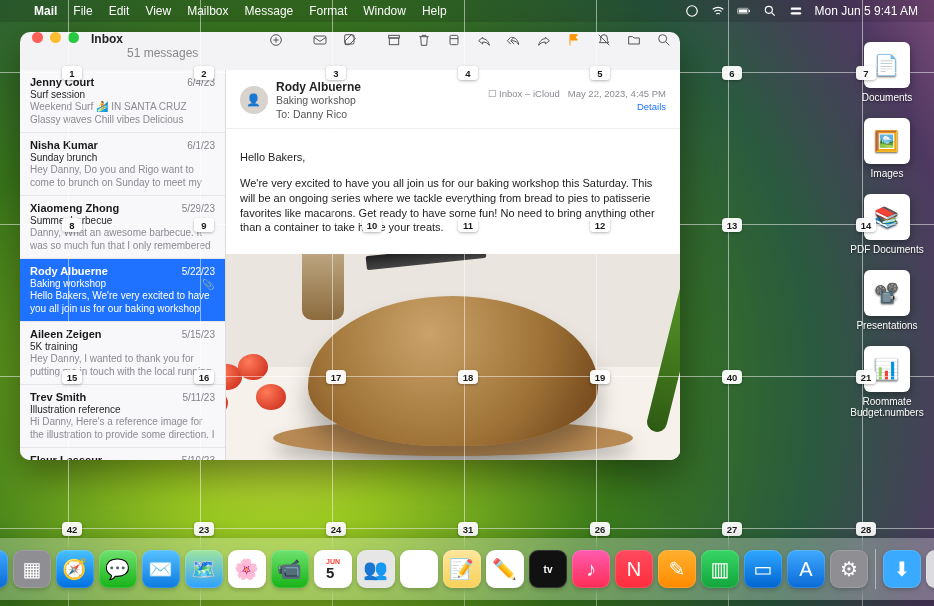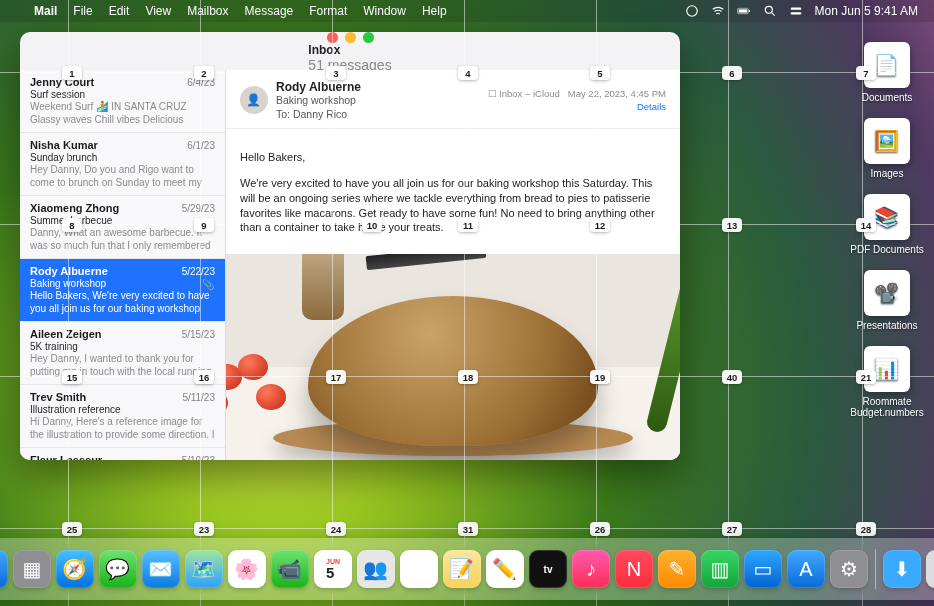--- a/index.html
+++ b/index.html
@@ -9,27 +9,27 @@
 #menubar .mi{padding:0 8px;cursor:default;}
 #menubar .spacer{flex:1;}
 #menubar .ri{padding:0 6px;display:flex;align-items:center;}
 #menubar svg{width:14px;height:14px;fill:#fff;display:block;}
 .apple{font-size:14px;padding:0 8px;}
 
 .dfile{position:absolute;width:74px;text-align:center;color:#fff;font-size:10px;text-shadow:0 1px 2px rgba(0,0,0,.6);}
 .dfile .thumb{width:46px;height:46px;margin:0 auto 4px;border-radius:6px;background:#fff;box-shadow:0 3px 8px rgba(0,0,0,.35);display:flex;align-items:center;justify-content:center;font-size:20px;}
 
 #mailwin{position:absolute;left:20px;top:32px;width:660px;height:428px;background:#f3f3f5;border-radius:10px;box-shadow:0 14px 40px rgba(0,0,0,.45);overflow:hidden;display:flex;flex-direction:column;}
-#mw-top{display:flex;align-items:center;height:38px;flex-direction:column;}
+#mw-top{display:flex;align-items:flex-start;height:38px;}
 .traffic{display:flex;gap:7px;padding:0 12px;}
 .tl{width:11px;height:11px;border-radius:50%;}
 .tl.r{background:#ff5f57}.tl.y{background:#febc2e}.tl.g{background:#28c840}
 .inbox-head{flex:0 0 163px;padding-left:0;}
 .inbox-head .t{font-weight:600;font-size:12px;color:#222;}
-.inbox-head .s{font-size:14px;color:#888;}
+.inbox-head .s{font-size:12px;color:#888;margin-left:36px;}
 .tb-right{flex:1;display:flex;align-items:center;gap:14px;padding:0 14px;}
 .tb-right .sp{flex:1}
 .tb-ico{width:16px;height:16px;color:#555;cursor:default;}
 .tb-ico svg{width:16px;height:16px;stroke:#555;fill:none;stroke-width:1.5;}
 #mw-body{flex:1;display:flex;overflow:hidden;}
 #msglist{width:205px;border-right:1px solid #ddd;overflow:hidden;font-size:10px;background:#f8f8fa;}
 .msg{padding:6px 10px 7px;border-bottom:1px solid #e6e6ea;cursor:default;}
 .msg .row1{display:flex;justify-content:space-between;align-items:flex-end;}
 .msg .from{font-weight:700;color:#1a1a1a;font-size:11px;}
 .msg .date{color:#818189;font-size:10px;}
@@ -313,21 +313,21 @@
       <div class="glabel" style="left: 590px; top: 218px; text-align: right;">12</div>
       <div class="glabel" style="left: 722px; top: 218px;">13</div>
       <div class="glabel" style="left: 856px; top: 218px;">14</div>
       <div class="glabel" style="left: 62px; top: 370px;">15</div>
       <div class="glabel" style="left: 194px; top: 370px;">16</div>
       <div class="glabel" style="left: 326px; top: 370px;">17</div>
       <div class="glabel" style="left: 458px; top: 370px;">18</div>
       <div class="glabel" style="left: 590px; top: 370px;">19</div>
       <div class="glabel" style="left: 722px; top: 370px;">40</div>
       <div class="glabel" style="left: 856px; top: 370px;">21</div>
-      <div class="glabel" style="left: 62px; top: 522px;">25</div>
+      <div class="glabel" style="left: 62px; top: 522px;">42</div>
       <div class="glabel" style="left: 194px; top: 522px;">23</div>
       <div class="glabel" style="left: 326px; top: 522px;">24</div>
       <div class="glabel" style="left: 458px; top: 522px;">31</div>
       <div class="glabel" style="left: 590px; top: 522px;">26</div>
       <div class="glabel" style="left: 722px; top: 522px;">27</div>
       <div class="glabel" style="left: 856px; top: 522px;">28</div>
     </div>
 
   <div id="dock">
       <div class="dock-ico" style="background: linear-gradient(rgb(63, 169, 255), rgb(10, 106, 214));">🙂</div>

